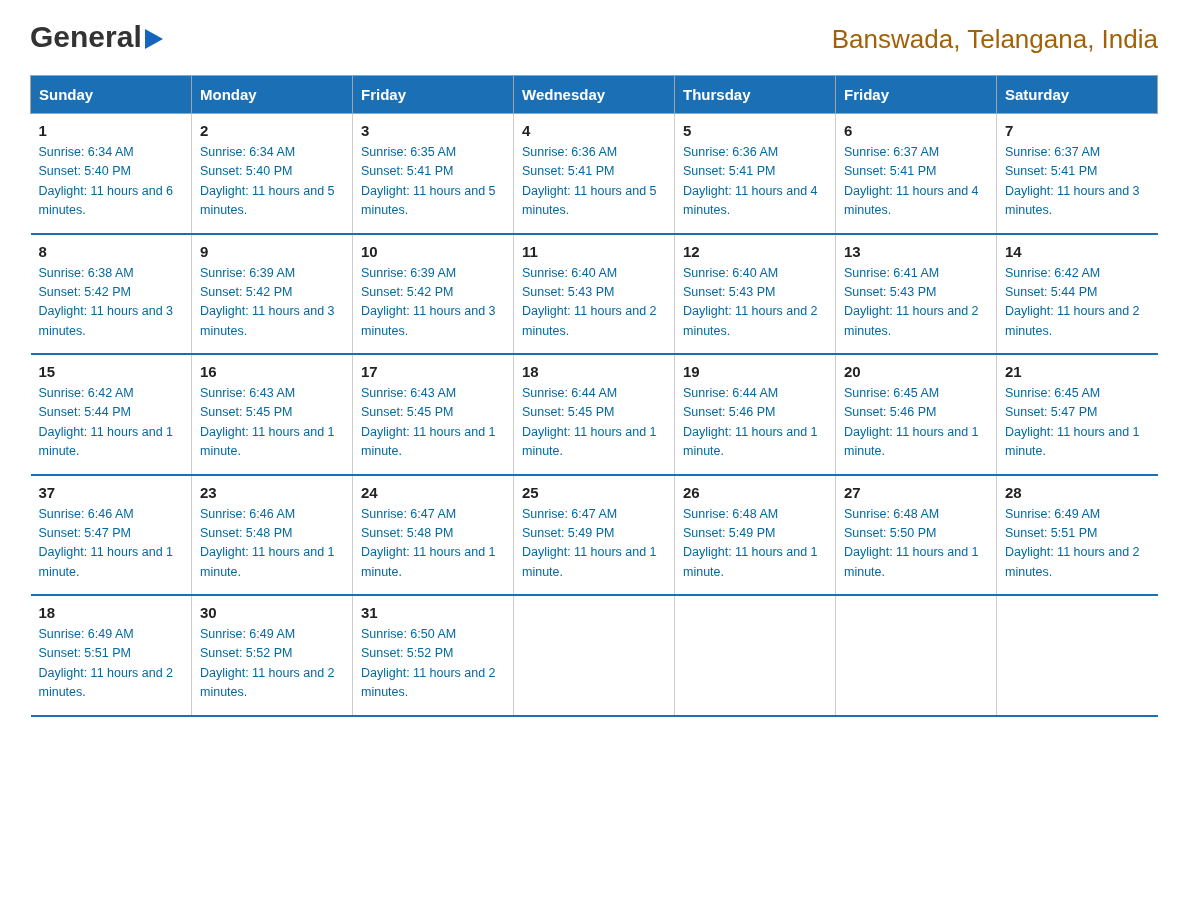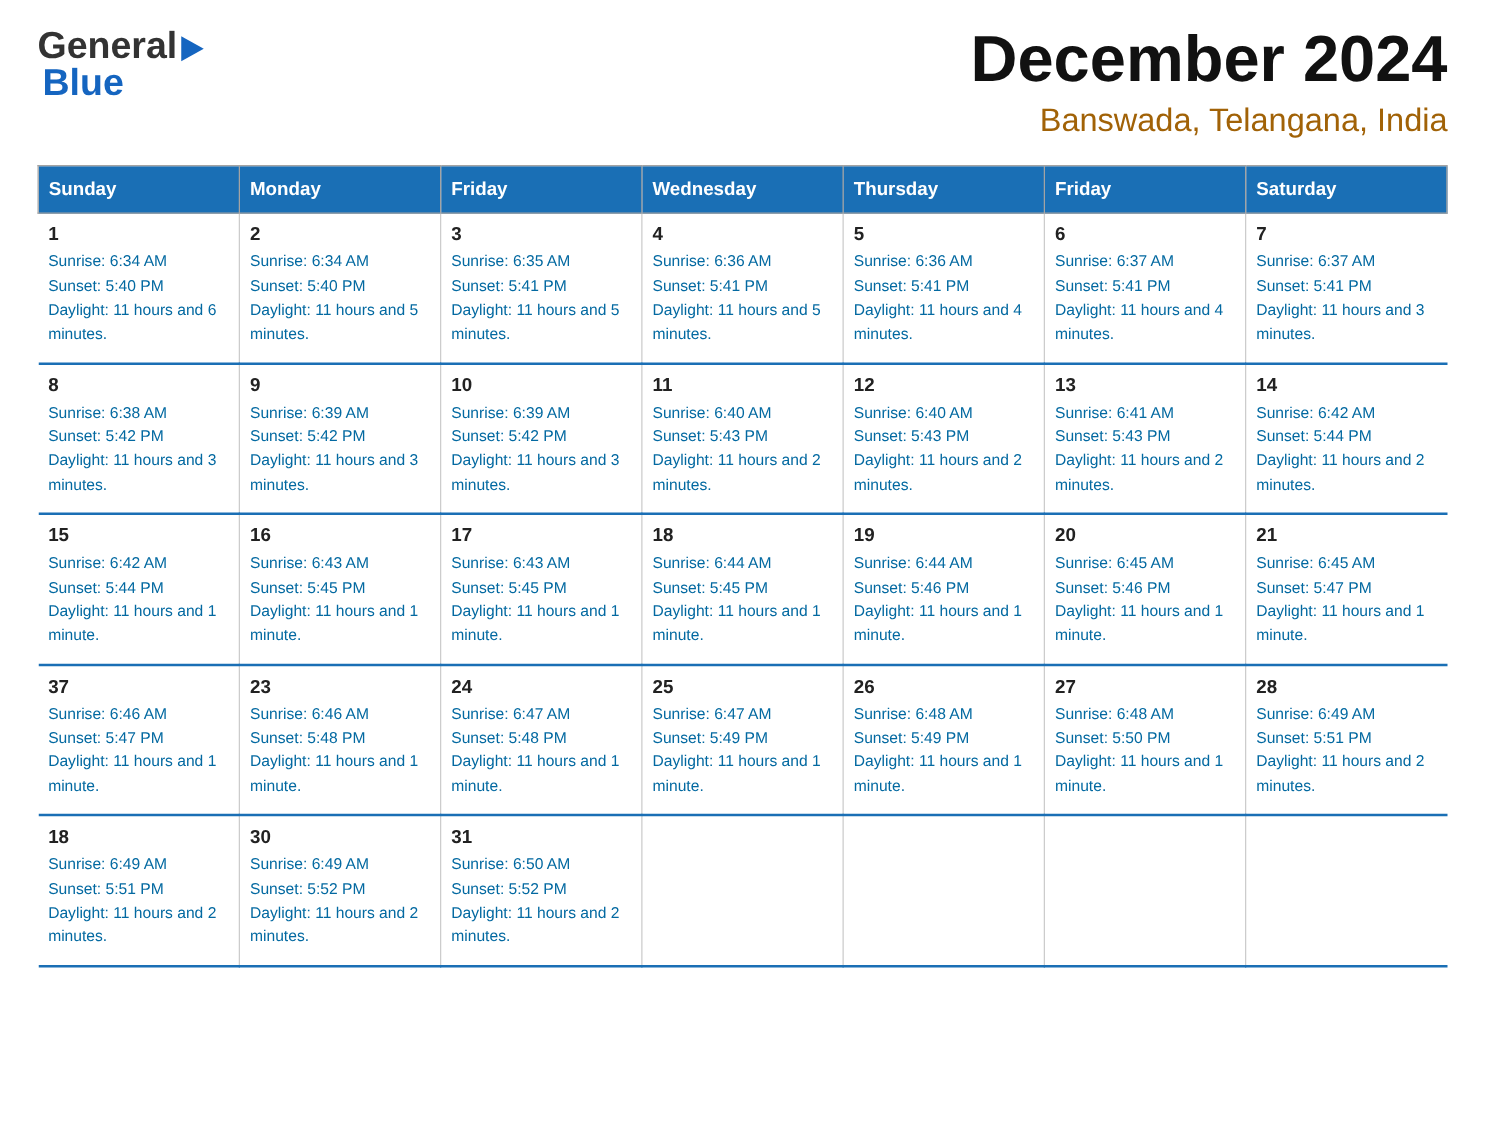--- a/index.html
+++ b/index.html
@@ -86,26 +86,22 @@
   </style>
 </head>
 <body>
 
 <div class="header-section">
   <div class="logo-wrapper">
     <div class="logo-line1">
       <span style="font-size:30px;font-weight:bold;color:#333;font-family:Arial,sans-serif;">General</span>
       <span style="display:inline-block;width:0;height:0;border-left:18px solid #1565c0;border-top:10px solid transparent;border-bottom:10px solid transparent;margin-left:3px;margin-top:4px;"></span>
     </div>
-    <div class="logo-line2">
-      <span style="font-size:30px;font-weight:bold;color:#1565c0;font-family:Arial,sans-serif;margin-left:4px;">Blue</span>
-    </div>
   </div>
   <div class="title-section">
-    <div class="month-title">December 2024</div>
     <div class="location-title">Banswada, Telangana, India</div>
   </div>
 </div>
 
 <table>
   <thead>
     <tr>
       <th>Sunday</th>
       <th>Monday</th>
       <th>Friday</th>

